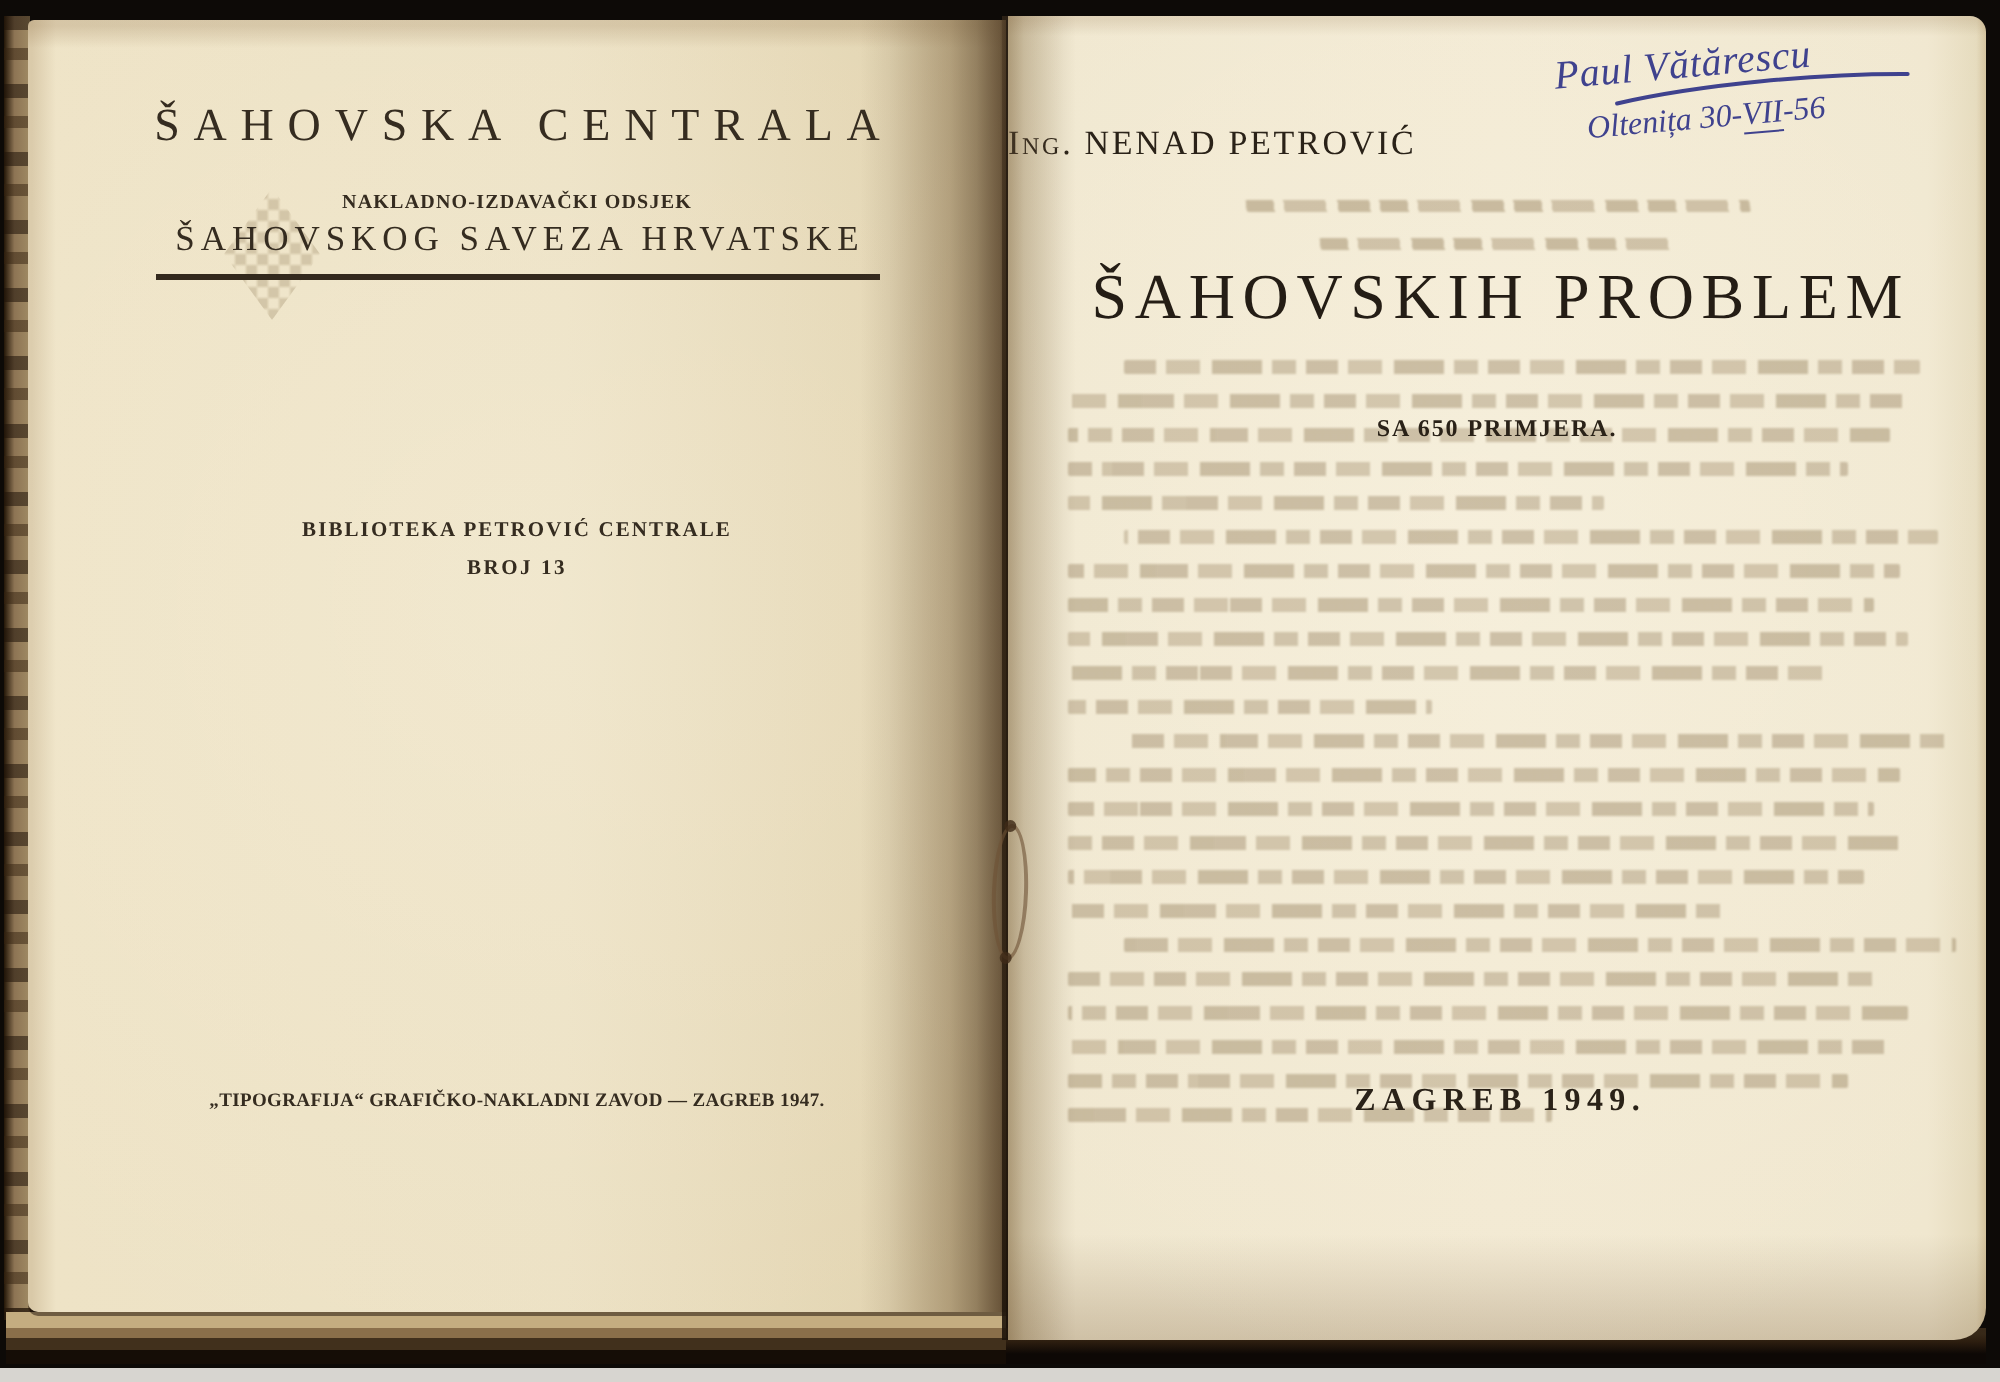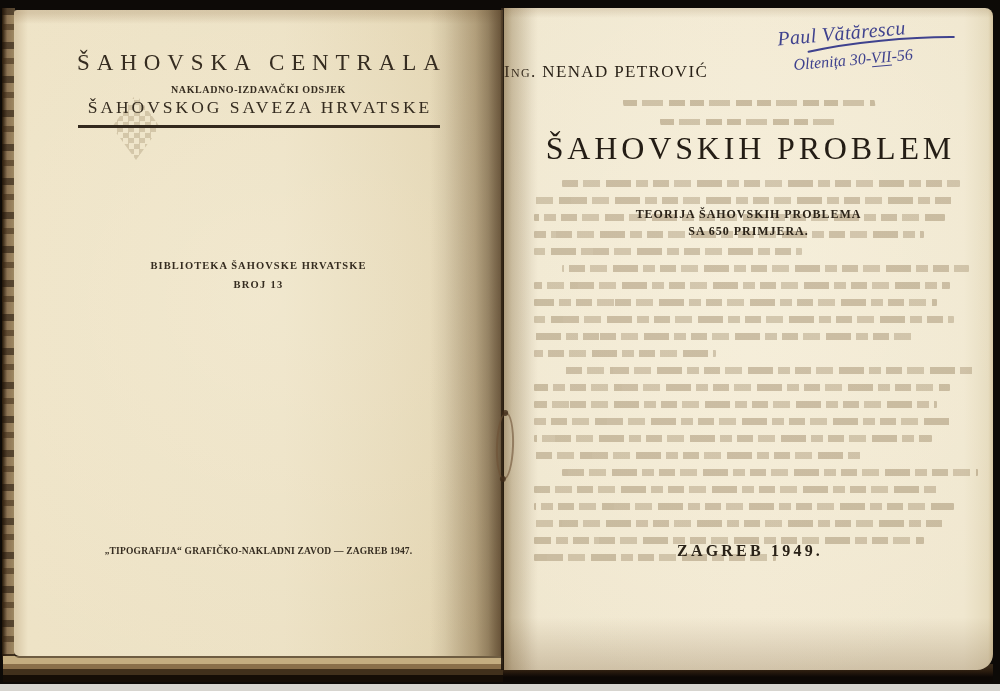--- a/index.html
+++ b/index.html
@@ -56,21 +56,21 @@
     background:linear-gradient(180deg, rgba(80,60,38,.45), rgba(46,33,18,.85) 30%, rgba(46,33,18,.85) 80%, rgba(30,20,10,.9));}
   .gutter-shadow-r{position:absolute;left:504px;top:8px;width:34px;height:662px;z-index:3;
     background:linear-gradient(90deg, rgba(110,85,55,.34), rgba(110,85,55,0));}
   .thread{position:absolute;left:496px;top:412px;width:14px;height:64px;z-index:5;
     border:2px solid rgba(110,82,54,.6);border-radius:50%;transform:rotate(2deg);}
   .thread::before,.thread::after{content:"";position:absolute;left:3px;width:6px;height:6px;border-radius:50%;background:rgba(62,42,24,.8);}
   .thread::before{top:-4px;} .thread::after{bottom:-4px;}
   
   .pub-block{position:absolute;top:40px;left:0;width:100%;text-align:center;z-index:2;}
   .pub1{font-size:23px;letter-spacing:.30em;margin-left:.30em;white-space:nowrap;}
-  .pub2{margin-top:8px;font-size:10px;font-weight:bold;letter-spacing:.06em;font-family:Liberation Serif, serif;}
+  .pub2{margin-top:20px;font-size:10px;font-weight:bold;letter-spacing:.06em;font-family:Liberation Serif, serif;}
   .pub3{margin-top:2px;font-size:17.5px;letter-spacing:.17em;margin-left:.17em;white-space:nowrap;}
   .pub-rule{margin:7px auto 0;width:362px;height:3px;background:#33291d;}
   .emblem{position:absolute;left:98px;top:84px;width:48px;height:66px;z-index:1;
     background:repeating-conic-gradient(rgba(148,128,92,.30) 0% 25%, rgba(148,128,92,0) 0% 50%) 0 0/11px 11px;
     clip-path:polygon(50% 0,100% 50%,50% 100%,0 50%);
     filter:blur(.5px);}
   .series{position:absolute;top:250px;left:0;width:100%;text-align:center;z-index:2;}
   .series1{font-size:10.5px;font-weight:bold;letter-spacing:.10em;}
   .series2{margin-top:8px;font-size:10.5px;font-weight:bold;letter-spacing:.12em;}
   .imprint-left{position:absolute;top:536px;left:0;width:100%;text-align:center;
@@ -108,21 +108,21 @@
 
   <div class="page page-left">
     <div class="emblem"></div>
     <div class="pub-block">
       <div class="pub1">ŠAHOVSKA CENTRALA</div>
       <div class="pub2">NAKLADNO-IZDAVAČKI ODSJEK</div>
       <div class="pub3">ŠAHOVSKOG SAVEZA HRVATSKE</div>
       <div class="pub-rule"></div>
     </div>
     <div class="series">
-      <div class="series1">BIBLIOTEKA ŠAHOVSKE HRVATSKE</div>
+      <div class="series1">BIBLIOTEKA PETROVIĆ CENTRALE</div>
       <div class="series2">BROJ 13</div>
     </div>
     <div class="imprint-left">„TIPOGRAFIJA“ GRAFIČKO-NAKLADNI ZAVOD — ZAGREB 1947.</div>
   </div>
 
   <div class="page page-right">
     <div class="ghost-copyright">
       <div class="gcl gcl1"></div>
       <div class="gcl gcl2"></div>
     </div>
@@ -156,21 +156,20 @@
       <div class="hw1">Paul Vătărescu</div>
       <svg class="hw-flourish" width="150" height="10" viewBox="0 0 150 10">
         <path d="M2 7 C 45 1, 105 1, 148 5" stroke="#3f428e" stroke-width="2" fill="none" stroke-linecap="round"></path>
       </svg>
       <div class="hw2"><span>Oltenița 30-</span><span class="hw-u">VII</span><span>-56</span></div>
     </div>
 
     <div class="author">Ing. NENAD PETROVIĆ</div>
     <div class="title">ŠAHOVSKIH PROBLEM</div>
     <div class="subtitle">
-      <div>TEORIJA ŠAHOVSKIH PROBLEMA</div>
       <div>SA 650 PRIMJERA.</div>
     </div>
     <div class="imprint-right">ZAGREB 1949.</div>
   </div>
 
   <div class="gutter-shadow-l"></div>
   <div class="gutter-line"></div>
   <div class="gutter-shadow-r"></div>
   <div class="thread"></div>
 

